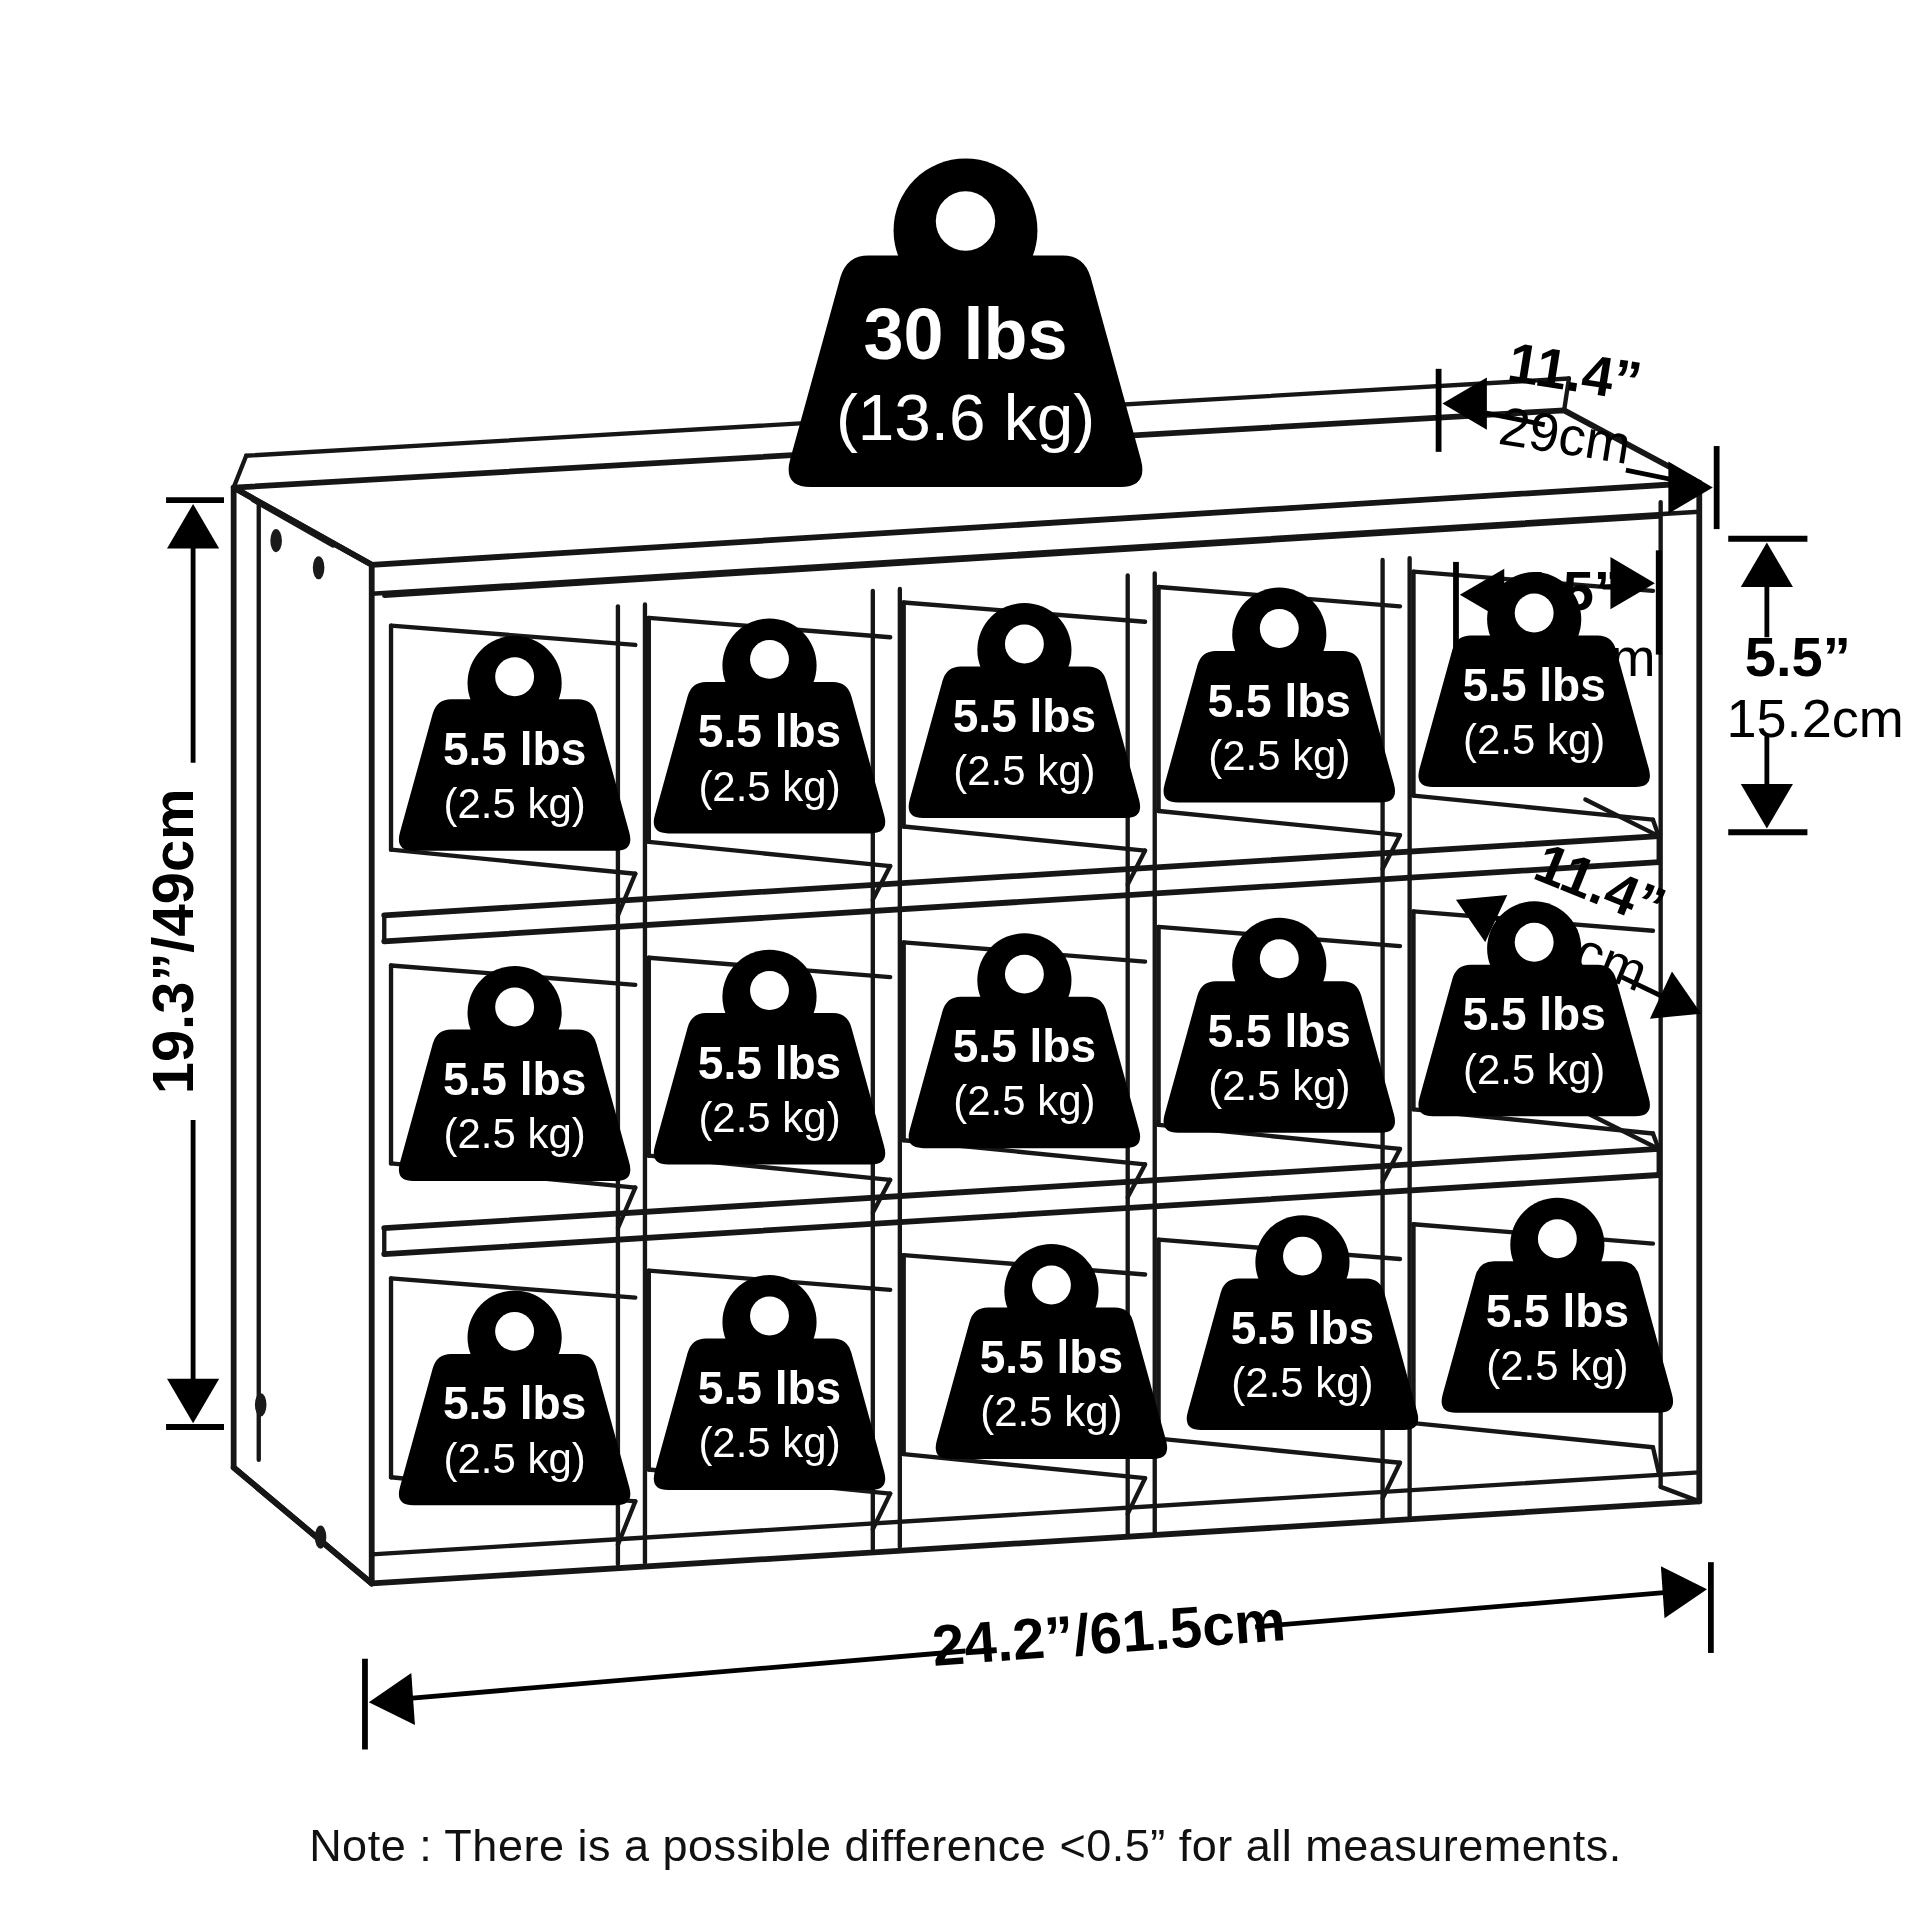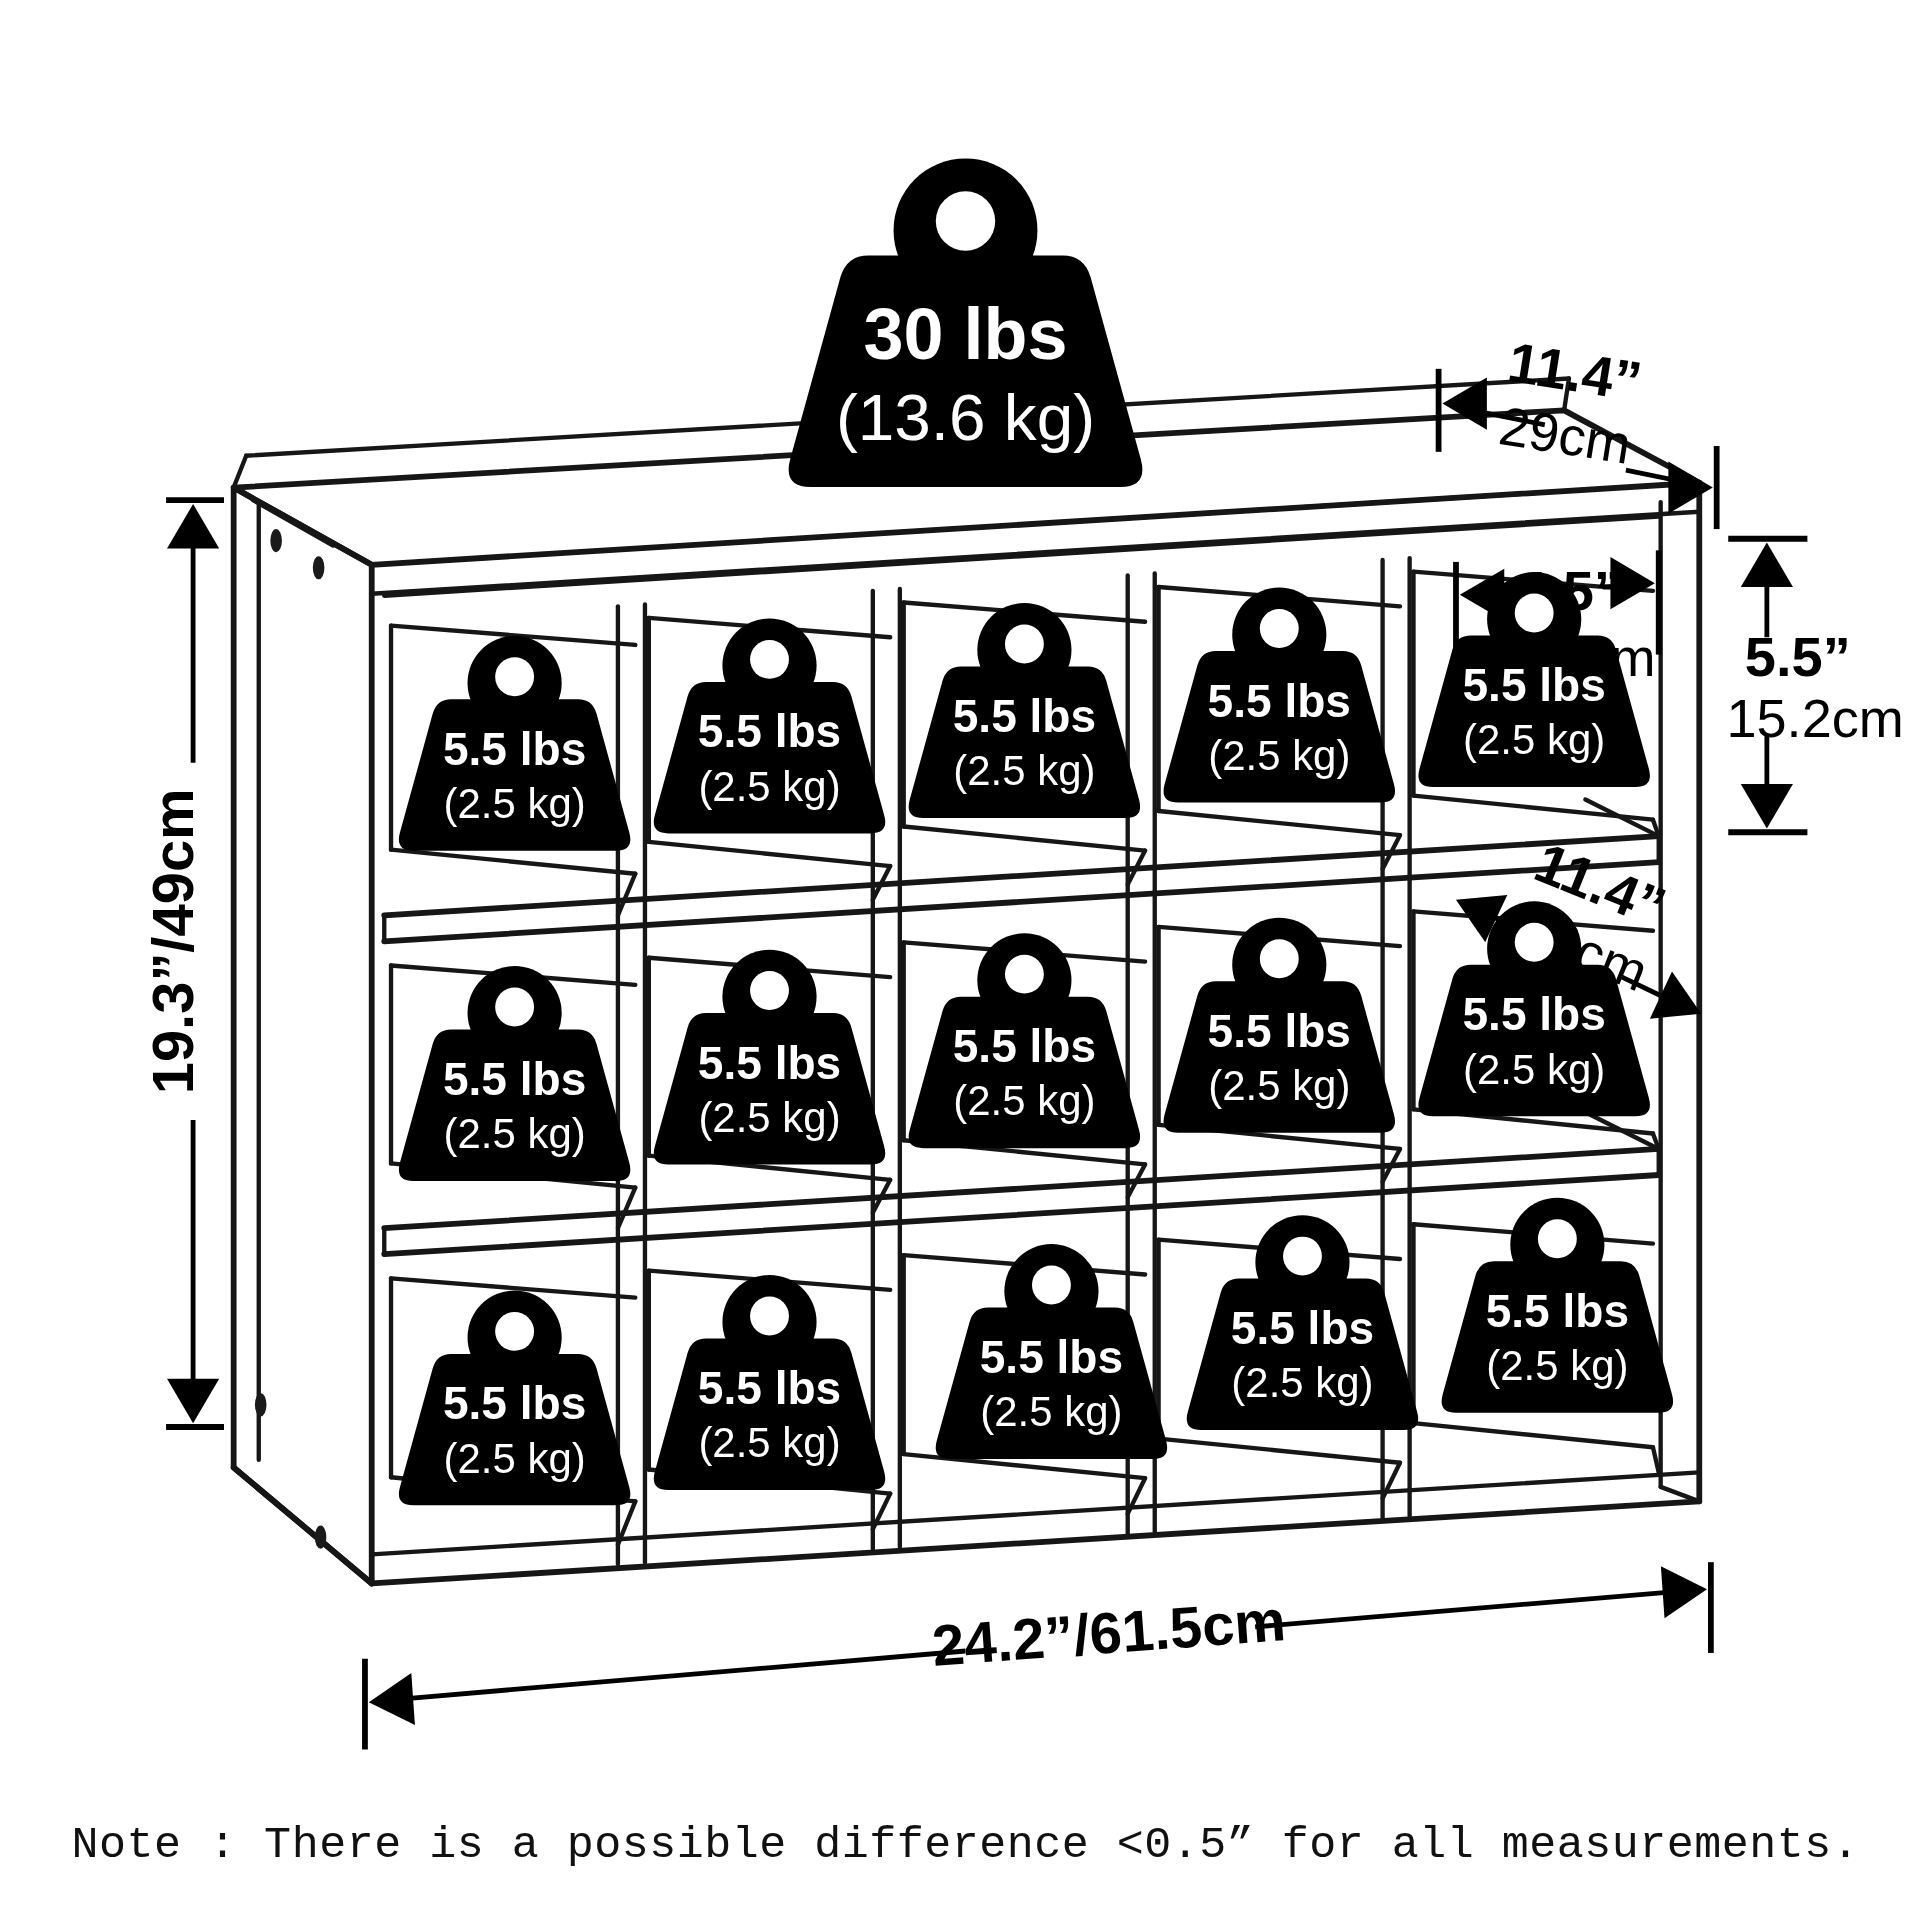--- a/index.html
+++ b/index.html
@@ -28,21 +28,21 @@
     width: 1931px;
     height: 1931px;
     display: block;
   }
   .note-line {
     position: absolute;
     left: 0;
     top: 1820px;
     width: 1931px;
     text-align: center;
-    font-family: Liberation Mono, monospace;
+    font-family: Liberation Sans, sans-serif;
     font-size: 45px;
     letter-spacing: 0.5px;
     color: #111111;
     white-space: nowrap;
   }
   
   text {
     font-family: "Liberation Sans", sans-serif;
     fill: #000000;
   }

